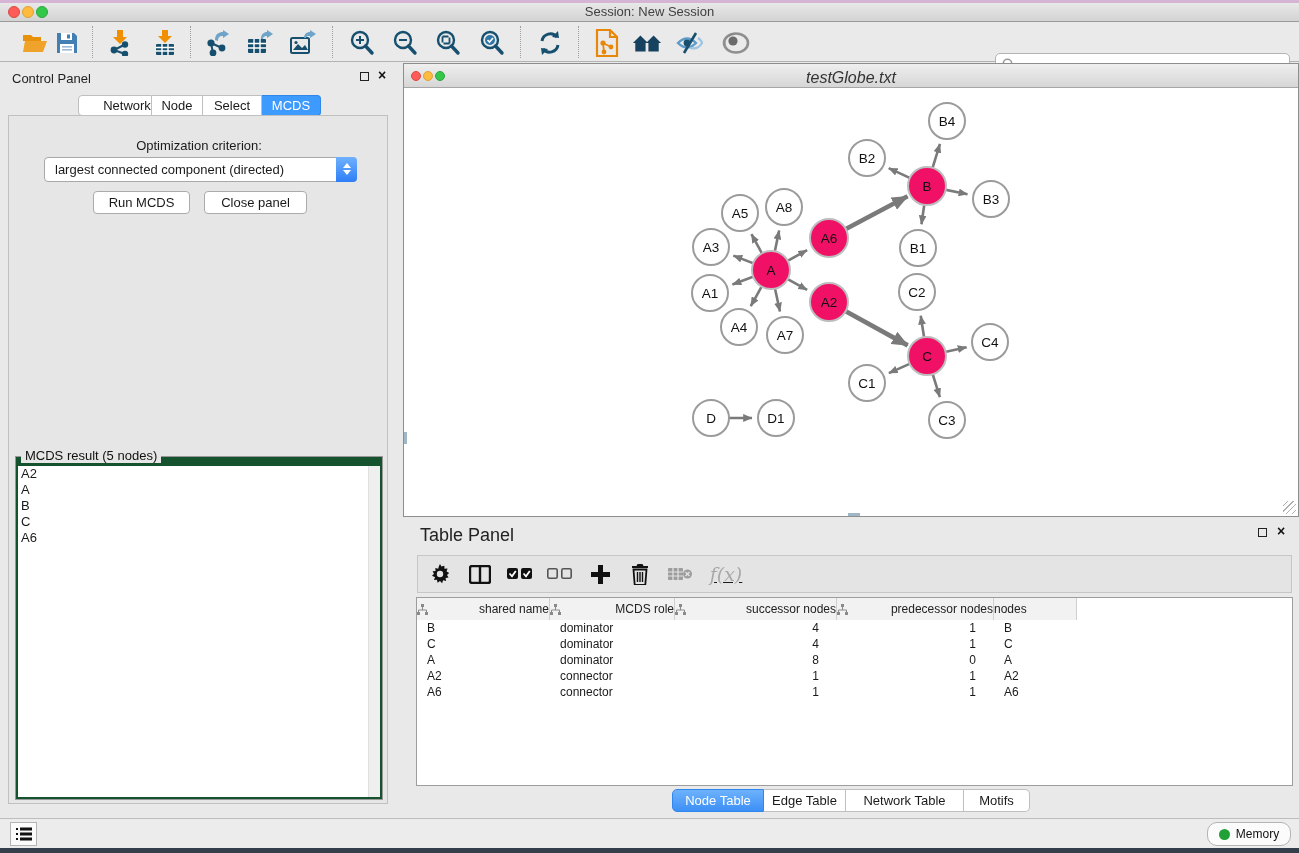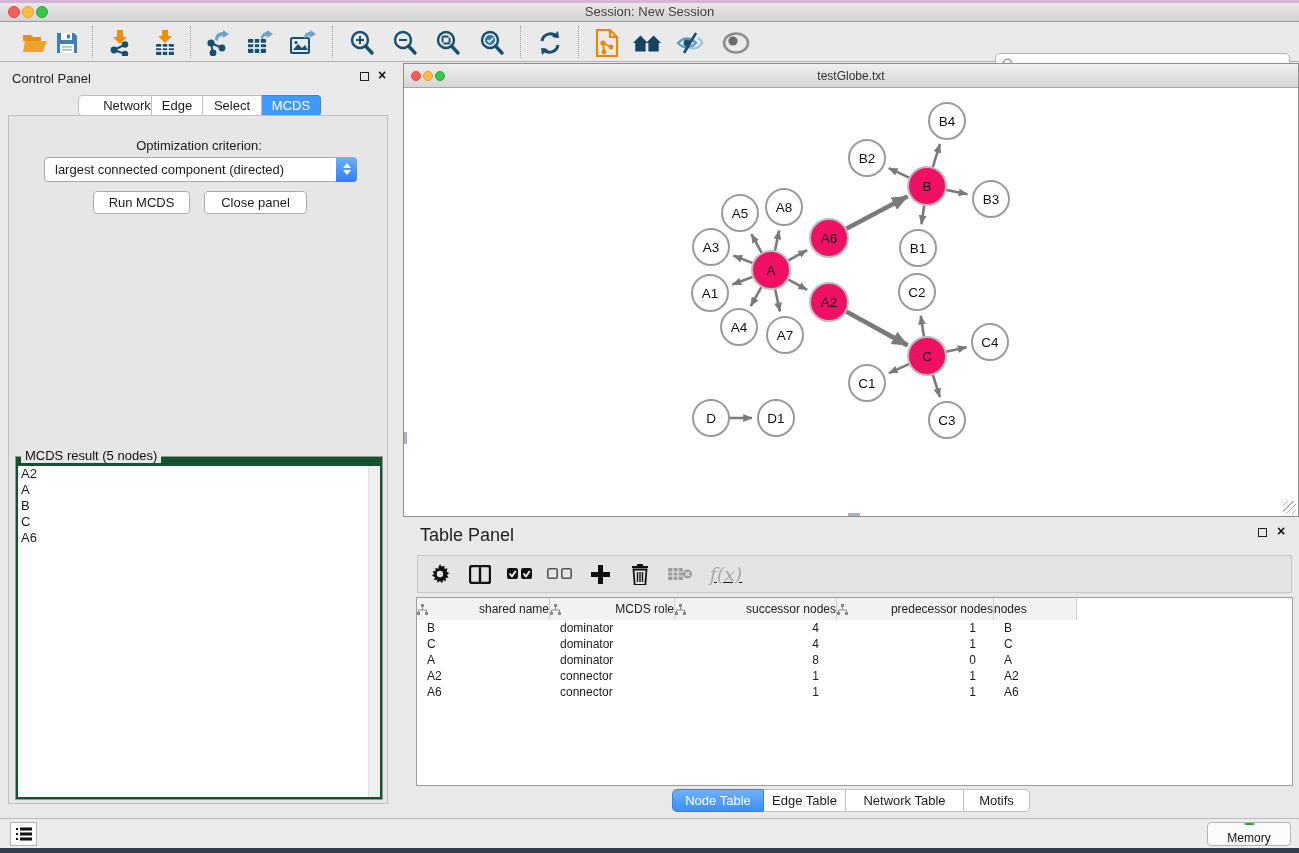--- a/index.html
+++ b/index.html
@@ -44,21 +44,21 @@
   .cp-btn { top:75px; height:23px; background:#fff; border:1px solid #ababab; border-radius:4px; font-size:13px; display:flex; align-items:center; justify-content:center; }
 
   .fieldset { left:6px; top:340px; width:368px; height:344px; border:1px solid #989898; background:#14532d; }
   .fieldset .legend { position:absolute; top:-9px; left:5px; background:#e6e6e6; padding:0 4px; font-size:13px; color:#111; }
   .mcds-list { position:absolute; left:2px; top:9px; right:14px; bottom:2px; background:#fff; font-size:13px; line-height:16px; padding-left:3px; }
   .mcds-scroll { position:absolute; top:9px; right:2px; width:12px; bottom:2px; background:#efefef; border-left:1px solid #e0e0e0; }
 
   
   .netwin { left:403px; top:63px; width:896px; height:454px; background:#fff; border:1px solid #8e8e8e; }
   .net-titlebar { left:0; top:0; width:894px; height:24px; background:linear-gradient(#efefef,#d6d6d6); border-bottom:1px solid #a6a6a6; }
-  .net-title { width:100%; text-align:center; top:5px; font-size:12px; color:#333; }
+  .net-title { width:100%; text-align:center; top:5px; font-size:16px; color:#333;font-style:italic; }
   .ntl { border-radius:50%; width:10px; height:10px; top:7px; }
   .grip { right:2px; bottom:2px; width:13px; height:13px;
     background:repeating-linear-gradient(135deg, transparent 0 3px, #b0b0b0 3px 4px); }
   .edge-tick { background:#9fb6c6; }
 
   
   .tp-title { left:420px; top:525px; font-size:18px; color:#222; }
   .tp-toolbar { left:417px; top:555px; width:875px; height:38px; background:#e4e4e4; border:1px solid #c6c6c6; display:flex; align-items:center; }
   .tp-icon { width:28px; display:flex; align-items:center; justify-content:center;text-decoration:underline; }
   .fx { font-family:"DejaVu Serif", serif; font-style:italic; font-size:19px; color:#a8a8a8; }
@@ -72,21 +72,21 @@
 
   .bot-tabs { left:672px; top:789px; height:23px; display:flex; }
   .bot-tab { height:23px; border:1px solid #bfbfbf; border-left-width:0; background:#fff; font-size:13px; display:flex; align-items:center; justify-content:center; }
   .bot-tab:first-child { border-left-width:1px; border-radius:5px 0 0 5px; }
   .bot-tab:last-child { border-radius:0 5px 5px 0; }
   .bot-tab.active { background:linear-gradient(#6db2fc,#3d8ff6); border-color:#2f87ec; color:#fff; }
 
   
   .statusbar { left:0; top:818px; width:1299px; height:30px; background:#ececec; border-top:1px solid #bdbdbd; }
   .list-btn { left:10px; top:3px; width:27px; height:24px; background:#fbfbfb; border:1px solid #b4b4b4; display:flex; align-items:center; justify-content:center; }
-  .mem-btn { right:8px; top:3px; width:84px; height:24px; background:#fbfbfb; border:1px solid #b4b4b4; border-radius:4px; display:flex; align-items:center; justify-content:center; gap:6px; font-size:12px; color:#111;flex-direction:column; }
+  .mem-btn { right:8px; top:3px; width:84px; height:24px; background:#fbfbfb; border:1px solid #b4b4b4; border-radius:10px; display:flex; align-items:center; justify-content:center; gap:6px; font-size:12px; color:#111; }
   .mem-dot { width:11px; height:11px; border-radius:50%; background:#21a038; }
   .bottom-dark { left:0; top:848px; width:1299px; height:5px; background:#343f4c; }
 </style>
 </head>
 <body>
 
 <div class="abs titlebar">
   <div class="abs deskstrip"></div>
   <div class="abs tl r" style="left:8px"></div>
   <div class="abs tl y" style="left:22px"></div>
@@ -240,21 +240,21 @@
     <input type="text" placeholder="" style="">
   </div>
 </div>
 
 <div class="abs cp-title">Control Panel</div>
 <div class="abs panel-btn" style="left:360px"><span class="sq-btn"></span></div>
 <div class="abs panel-btn" style="left:378px; font-weight:900; font-size:14px; top:69px;">×</div>
 
 <div class="abs cp-tabs">
   <div class="cp-tab" style="width:74px">Network</div>
-  <div class="cp-tab" style="width:51px">Edge</div>
+  <div class="cp-tab" style="width:51px">Node</div>
   <div class="cp-tab" style="width:59px">Select</div>
   <div class="cp-tab active" style="width:59px">MCDS</div>
 </div>
 
 <div class="abs cp-inner">
   <div class="abs dropdown">
     <span class="dd-text">largest connected component (directed)</span>
     <span class="dd-stepper">
         <span class="dd-up"></span>
         <span class="dd-dn"></span>

